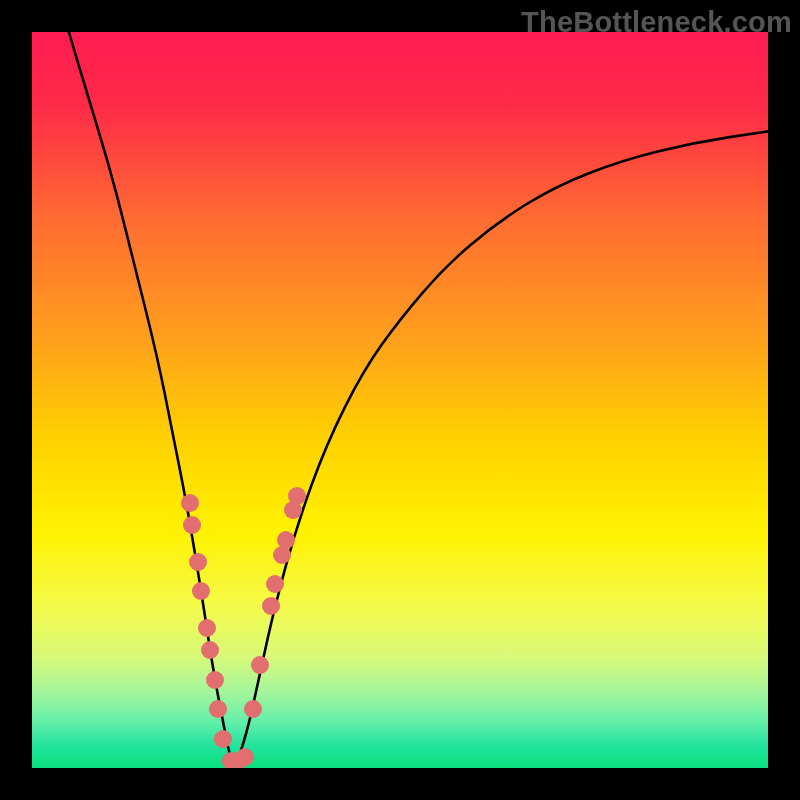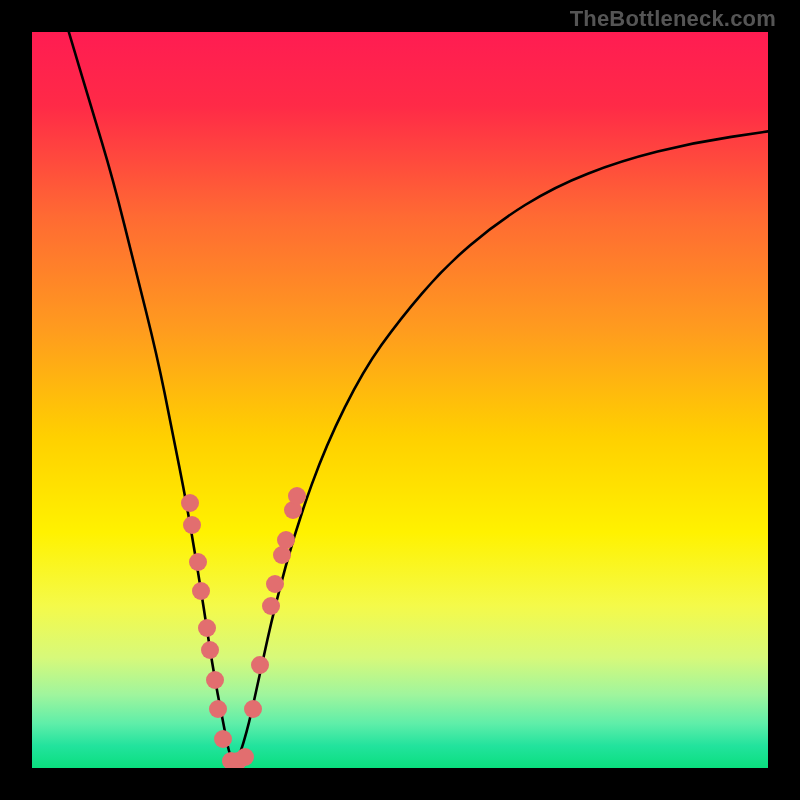--- a/index.html
+++ b/index.html
@@ -24,22 +24,22 @@
     height: 736px;
     overflow: hidden;
   }
   .gradient {
     position: absolute;
     inset: 0;
   }
   .watermark {
     position: absolute;
     top: 6px;
-    right: 24px;
-    font-size: 22px;
+    right: 8px;
+    font-size: 29px;
     font-weight: 600;
     color: #555;
     letter-spacing: 0.2px;
   }
   .curve {
     position: absolute;
     inset: 0;
     pointer-events: none;
   }
   .dot {

